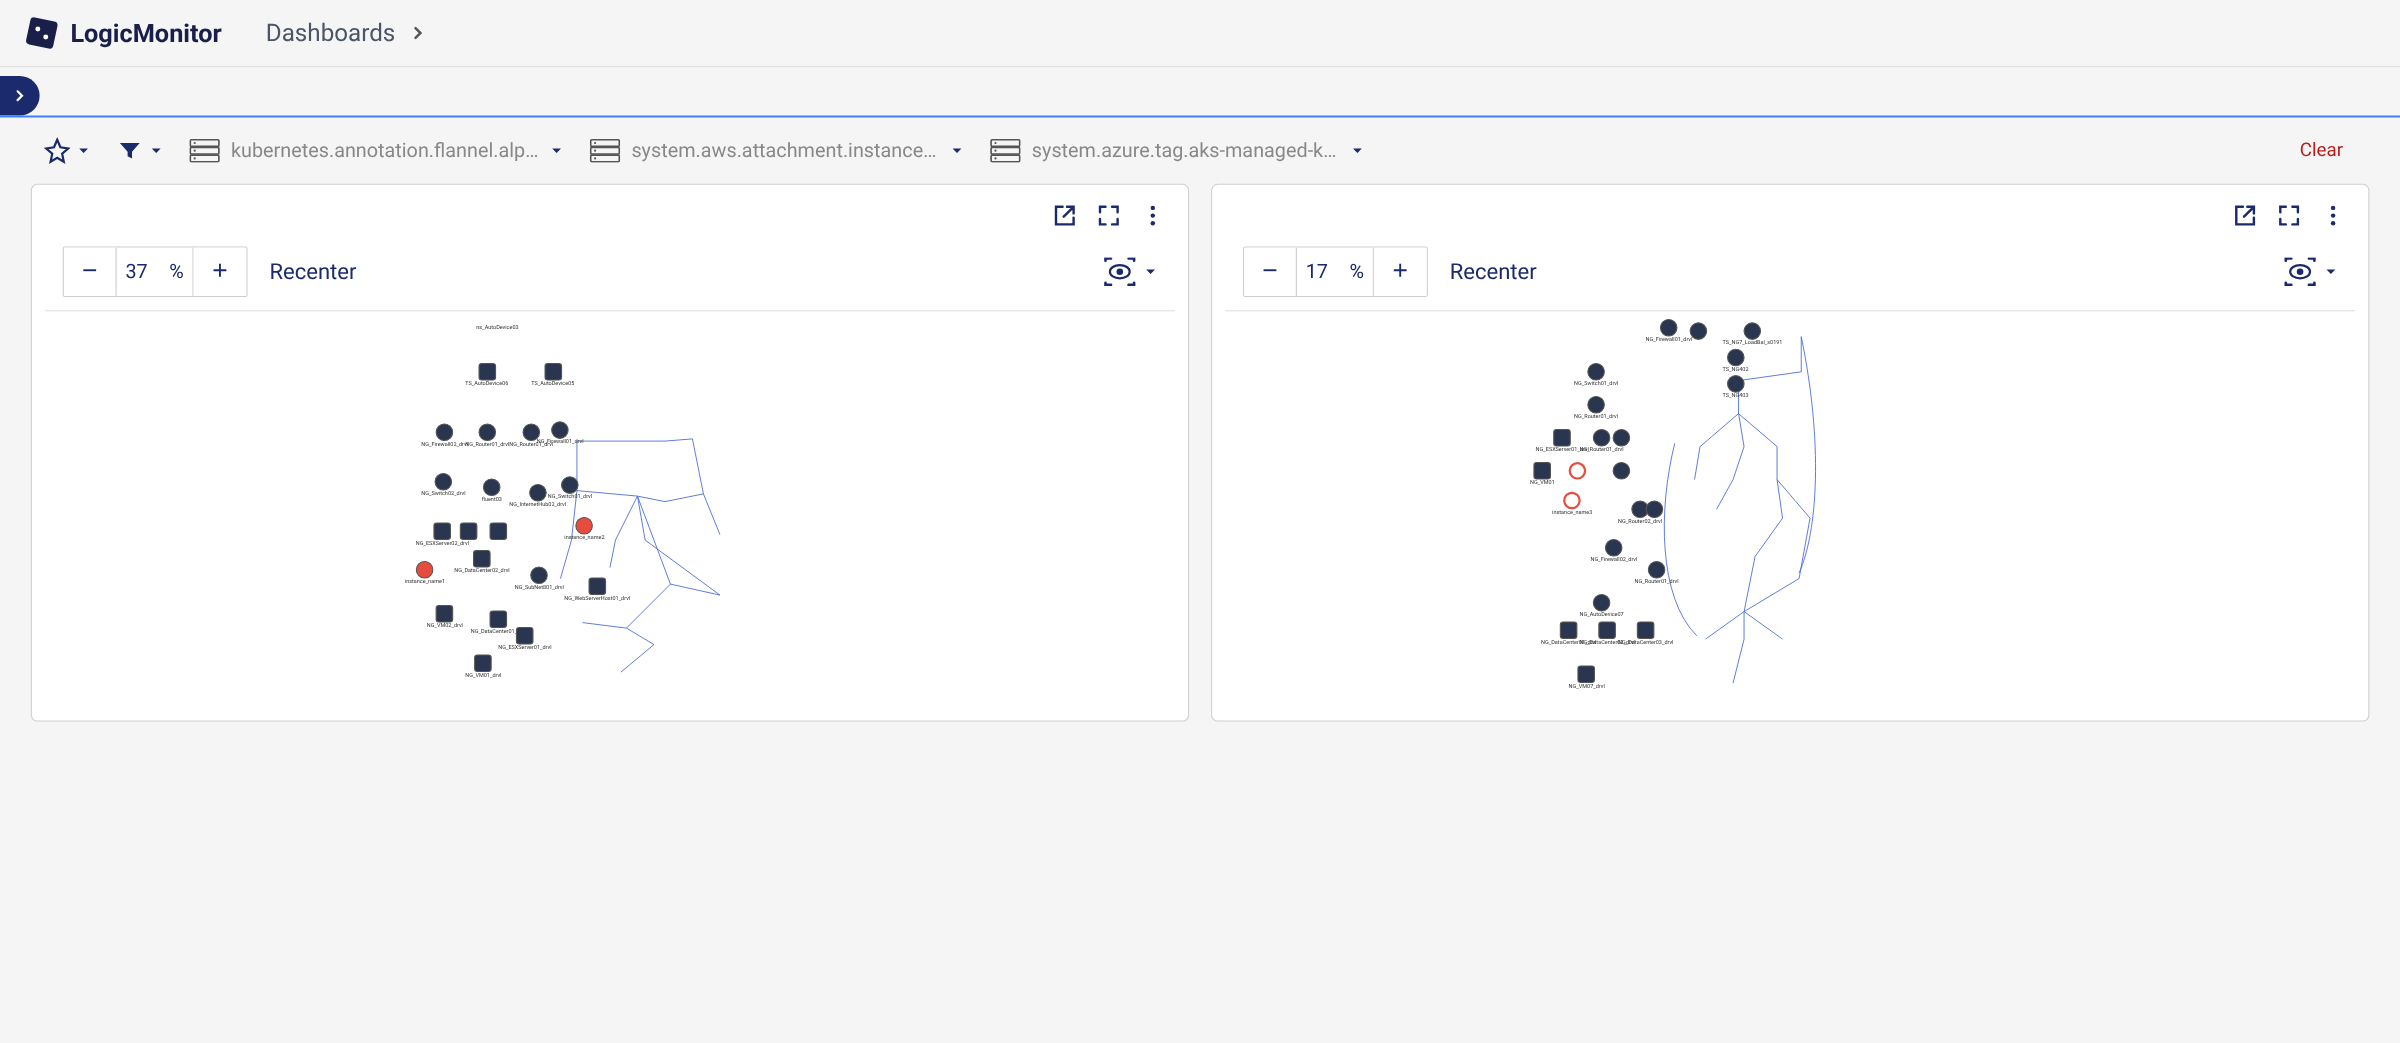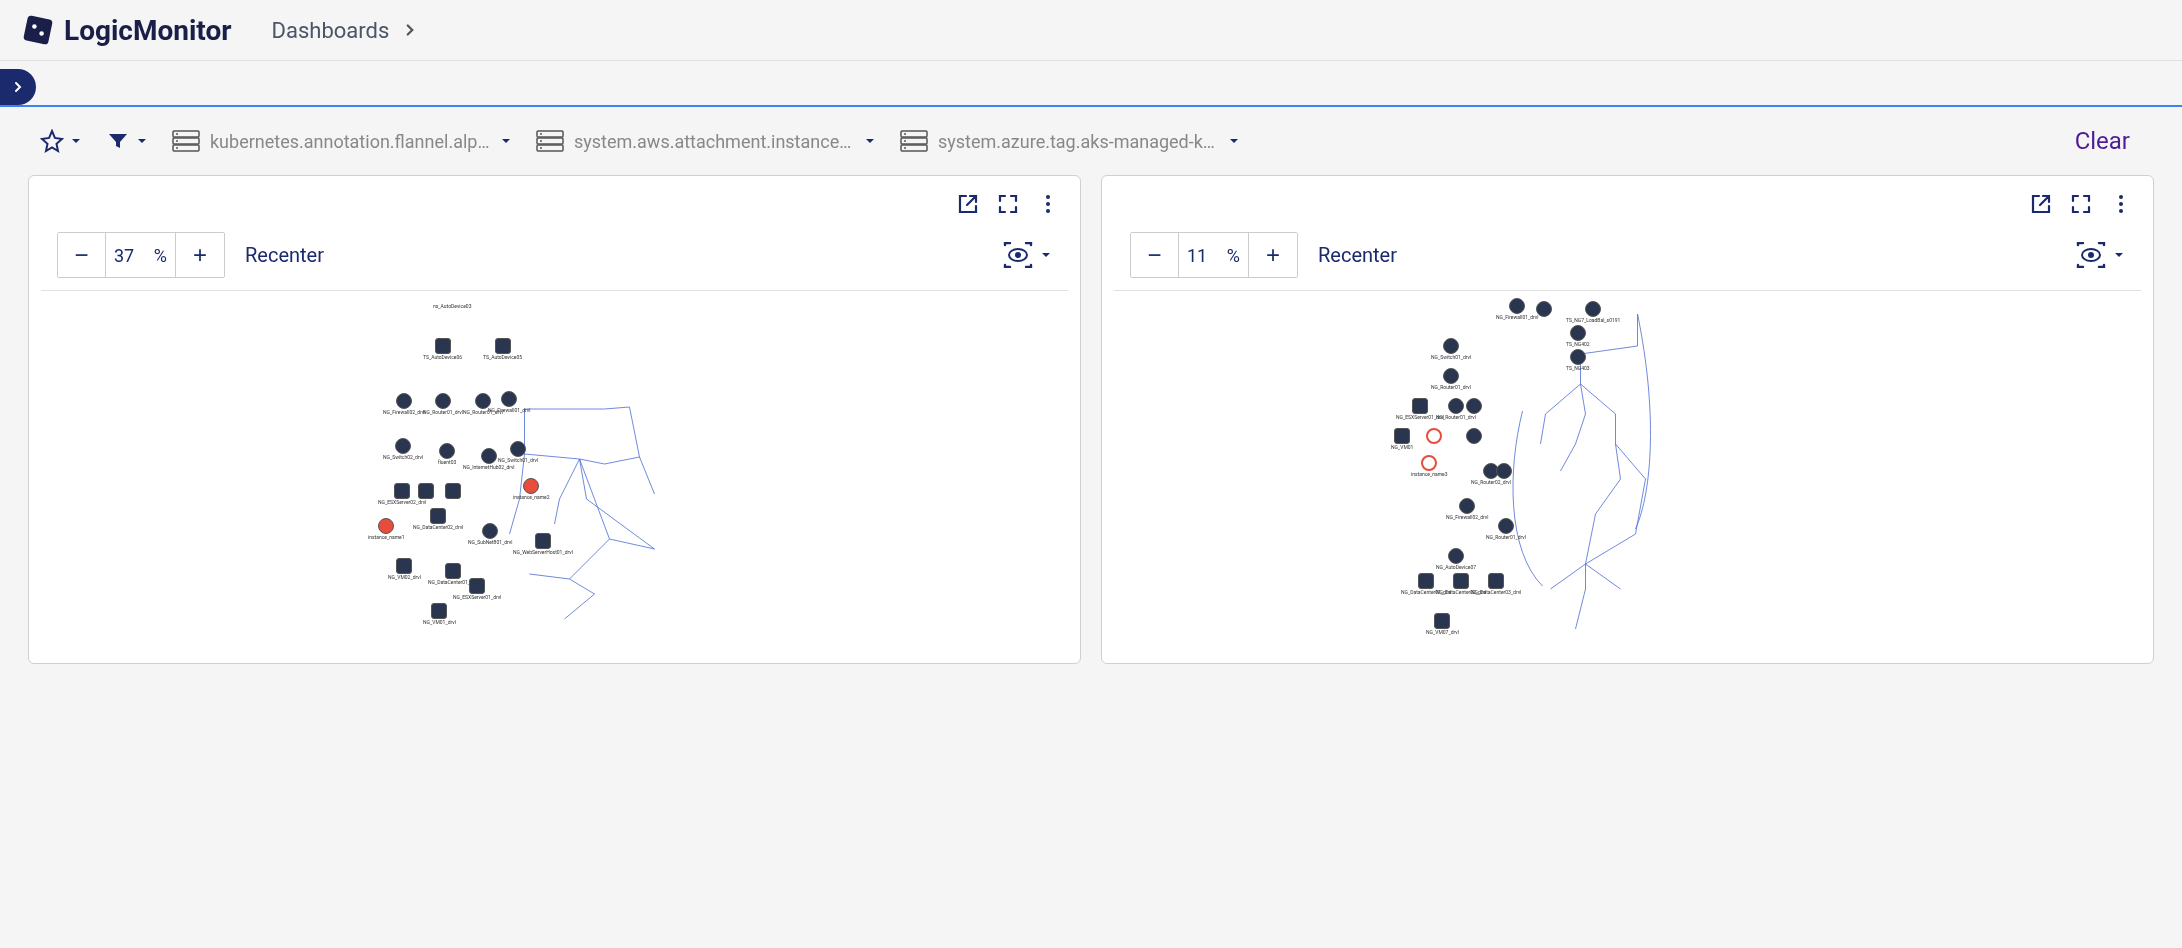--- a/index.html
+++ b/index.html
@@ -19,21 +19,21 @@
     display: flex;
     align-items: center;
     gap: 8px;
     margin-right: 40px;
   }
   .logo-icon {
     width: 36px;
     height: 36px;
   }
   .logo-text {
-    font-size: 28px;
+    font-size: 23px;
     font-weight: 700;
     color: #1a1f4a;
   }
   .breadcrumb {
     display: flex;
     align-items: center;
     gap: 12px;
     font-size: 22px;
     color: #4a5568;
   }
@@ -98,22 +98,22 @@
     text-overflow: ellipsis;
     max-width: 280px;
   }
   .server-icon {
     width: 28px;
     height: 22px;
     flex-shrink: 0;
   }
   .clear-btn {
     margin-left: auto;
-    font-size: 24px;
-    color: #4c1d95;
+    font-size: 17px;
+    color: #b91c1c;
     cursor: pointer;
     padding: 4px 12px;
   }
   .panels {
     display: flex;
     gap: 20px;
     padding: 0 28px 20px 28px;
   }
   .panel {
     flex: 1;
@@ -501,21 +501,21 @@
       <svg class="action-icon" viewBox="0 0 24 24">
           <circle cx="12" cy="5" r="2" fill="#1a2a6c"></circle>
           <circle cx="12" cy="12" r="2" fill="#1a2a6c"></circle>
           <circle cx="12" cy="19" r="2" fill="#1a2a6c"></circle>
         </svg>
     </div>
     <div class="panel-controls">
       <div class="zoom-group">
         <button class="zoom-btn">−</button>
         <div class="zoom-value">
-          <span>11</span>
+          <span>17</span>
           <span style="margin-left:auto">%</span>
         </div>
         <button class="zoom-btn">+</button>
       </div>
       <div class="recenter">Recenter</div>
       <div class="eye-dropdown">
         <svg class="eye-icon" viewBox="0 0 32 26">
             <path d="M3 3v-2h5M29 3v-2h-5M3 23v2h5M29 23v2h-5" stroke="#1a2a6c" stroke-width="2.4" fill="none" stroke-linecap="round"></path>
             <ellipse cx="16" cy="13" rx="9" ry="6" fill="none" stroke="#1a2a6c" stroke-width="2"></ellipse>
             <circle cx="16" cy="13" r="3" fill="#1a2a6c"></circle>

